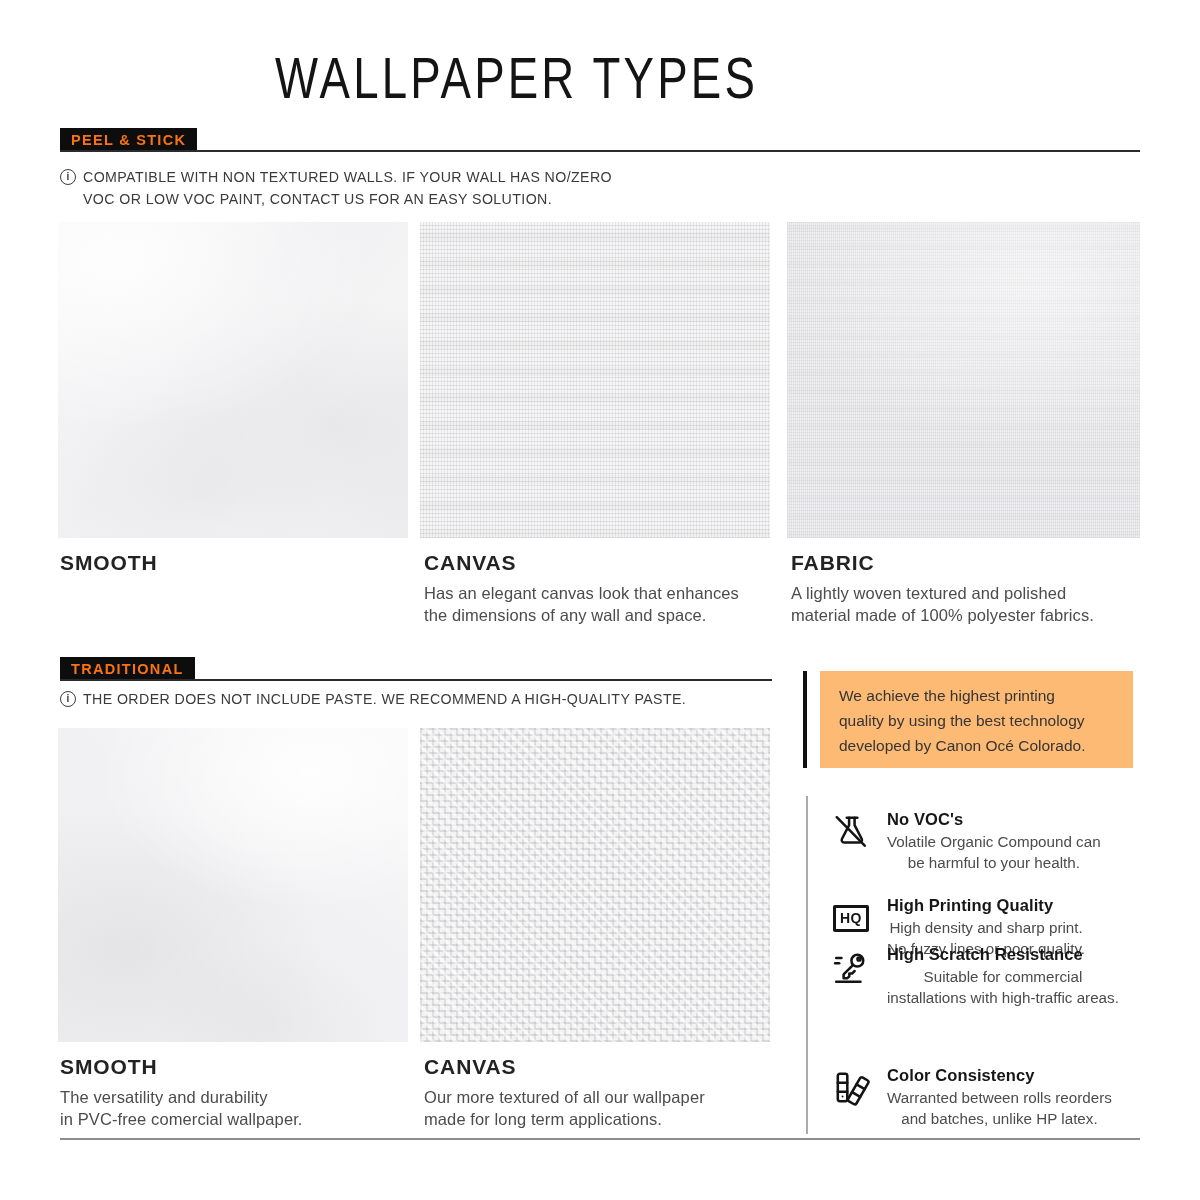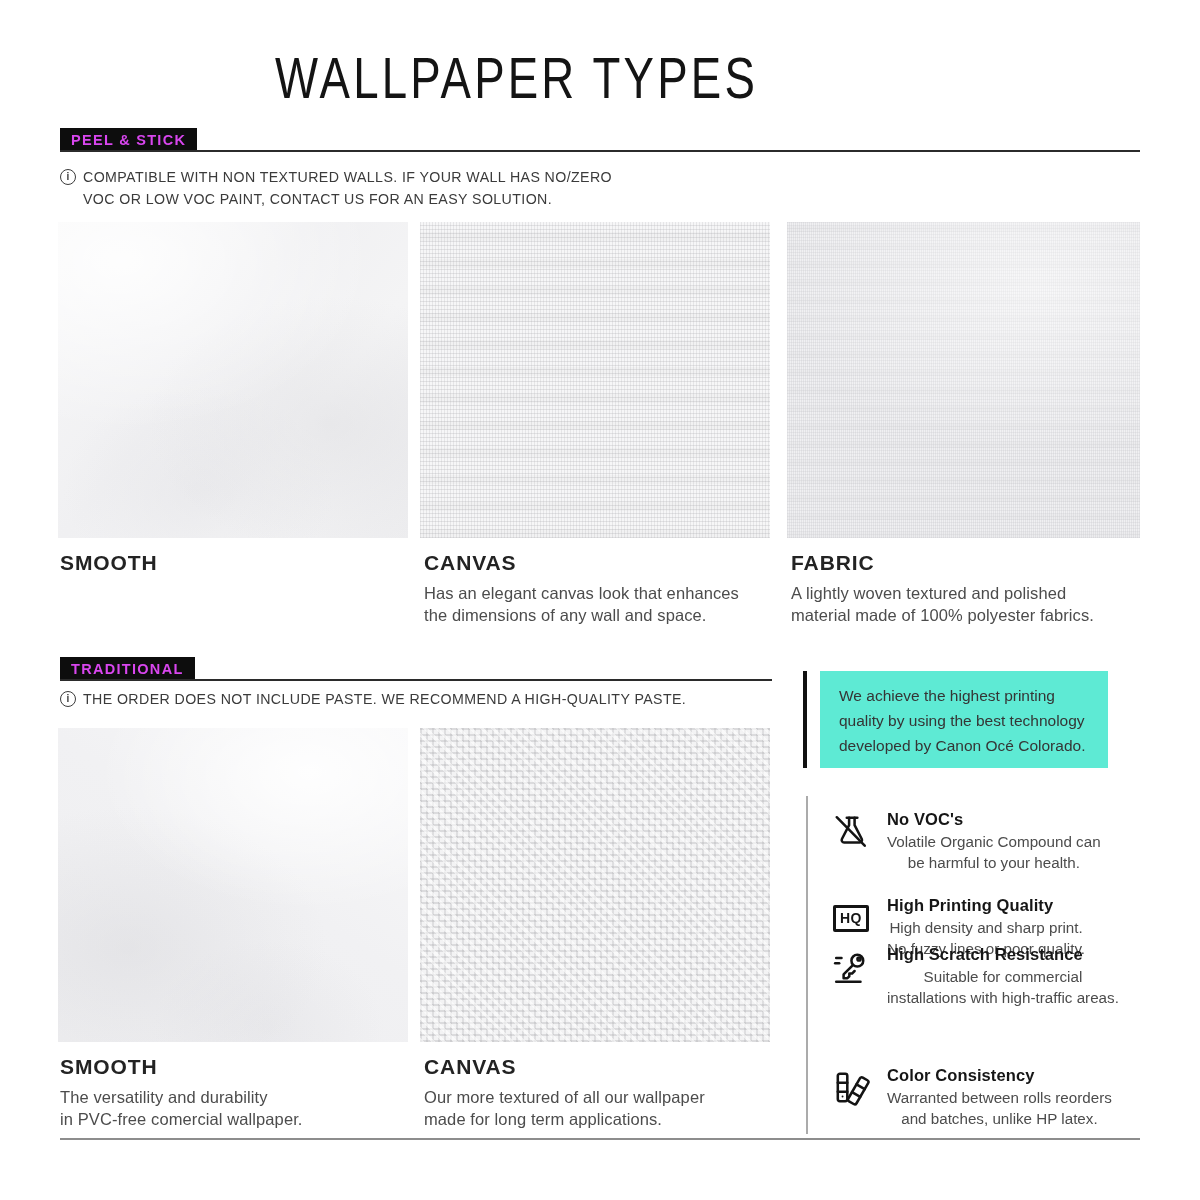--- a/index.html
+++ b/index.html
@@ -10,21 +10,21 @@
   .page-title{
     position:absolute;left:275px;top:50px;margin:0;
     font-size:57px;font-weight:500;letter-spacing:4px;line-height:1;
     color:#141414;white-space:nowrap;
     transform:scaleX(0.8);transform-origin:left top;
   }
 
   
   .chip{
     position:absolute;left:60px;height:24px;line-height:24px;
-    background:#0d0d0d;color:#d946ef;font-weight:700;
+    background:#0d0d0d;color:#f97316;font-weight:700;
     font-size:14.5px;letter-spacing:1.3px;padding:0 11px;white-space:nowrap;
   }
   .chip-sec1{top:128px;}
   .chip-sec2{top:657px;}
   .rule{position:absolute;background:#2b2b2b;height:2px;}
   .rule-sec1{left:60px;top:150px;width:1080px;}
   .rule-sec2{left:60px;top:679px;width:712px;}
   .bottom-rule{position:absolute;left:60px;top:1138px;width:1080px;height:2px;background:#8d8d8d;}
 
   
@@ -86,21 +86,21 @@
   .cap-row1{top:551px;}
   .cap-row2{top:1055px;}
   .cap-1{left:60px;}
   .cap-2{left:424px;}
   .cap-3{left:791px;}
   .caption h3{margin:0;font-size:21px;font-weight:600;letter-spacing:.9px;color:#232323;}
   .caption p{margin:7px 0 0 0;font-size:16.5px;line-height:1.36;color:#4c4c4c;white-space:pre-line;letter-spacing:.1px;}
 
   
   .callout-bar{position:absolute;left:803px;top:671px;width:4px;height:97px;background:#111;}
-  .callout-box{position:absolute;left:820px;top:671px;width:288px;height:97px;background:#5eead4;}
+  .callout-box{position:absolute;left:820px;top:671px;width:313px;height:97px;background:#fdba74;}
   .callout-box p{margin:0;padding:12px 0 0 19px;font-size:15.5px;line-height:1.62;color:#353535;white-space:pre-line;}
 
   .flist-rule{position:absolute;left:806px;top:796px;width:1.5px;height:338px;background:#ababab;}
 
   .feature{position:absolute;left:831px;width:312px;display:flex;gap:16px;align-items:flex-start;margin-top:15px;}
   .f-1{top:795px;} .f-2{top:881px;} .f-3{top:930px;} .f-4{top:1051px;}
   .f-icon{flex:none;width:40px;height:40px;margin-top:2px;display:flex;align-items:center;justify-content:center;}
   .f-icon svg{display:block;}
   .f-body h4{margin:0;font-size:16.5px;font-weight:700;color:#161616;letter-spacing:.1px;}
   .f-body p{margin:3px 0 0 0;font-size:15.2px;line-height:1.36;color:#4c4c4c;white-space:pre-line;text-align:center;}

